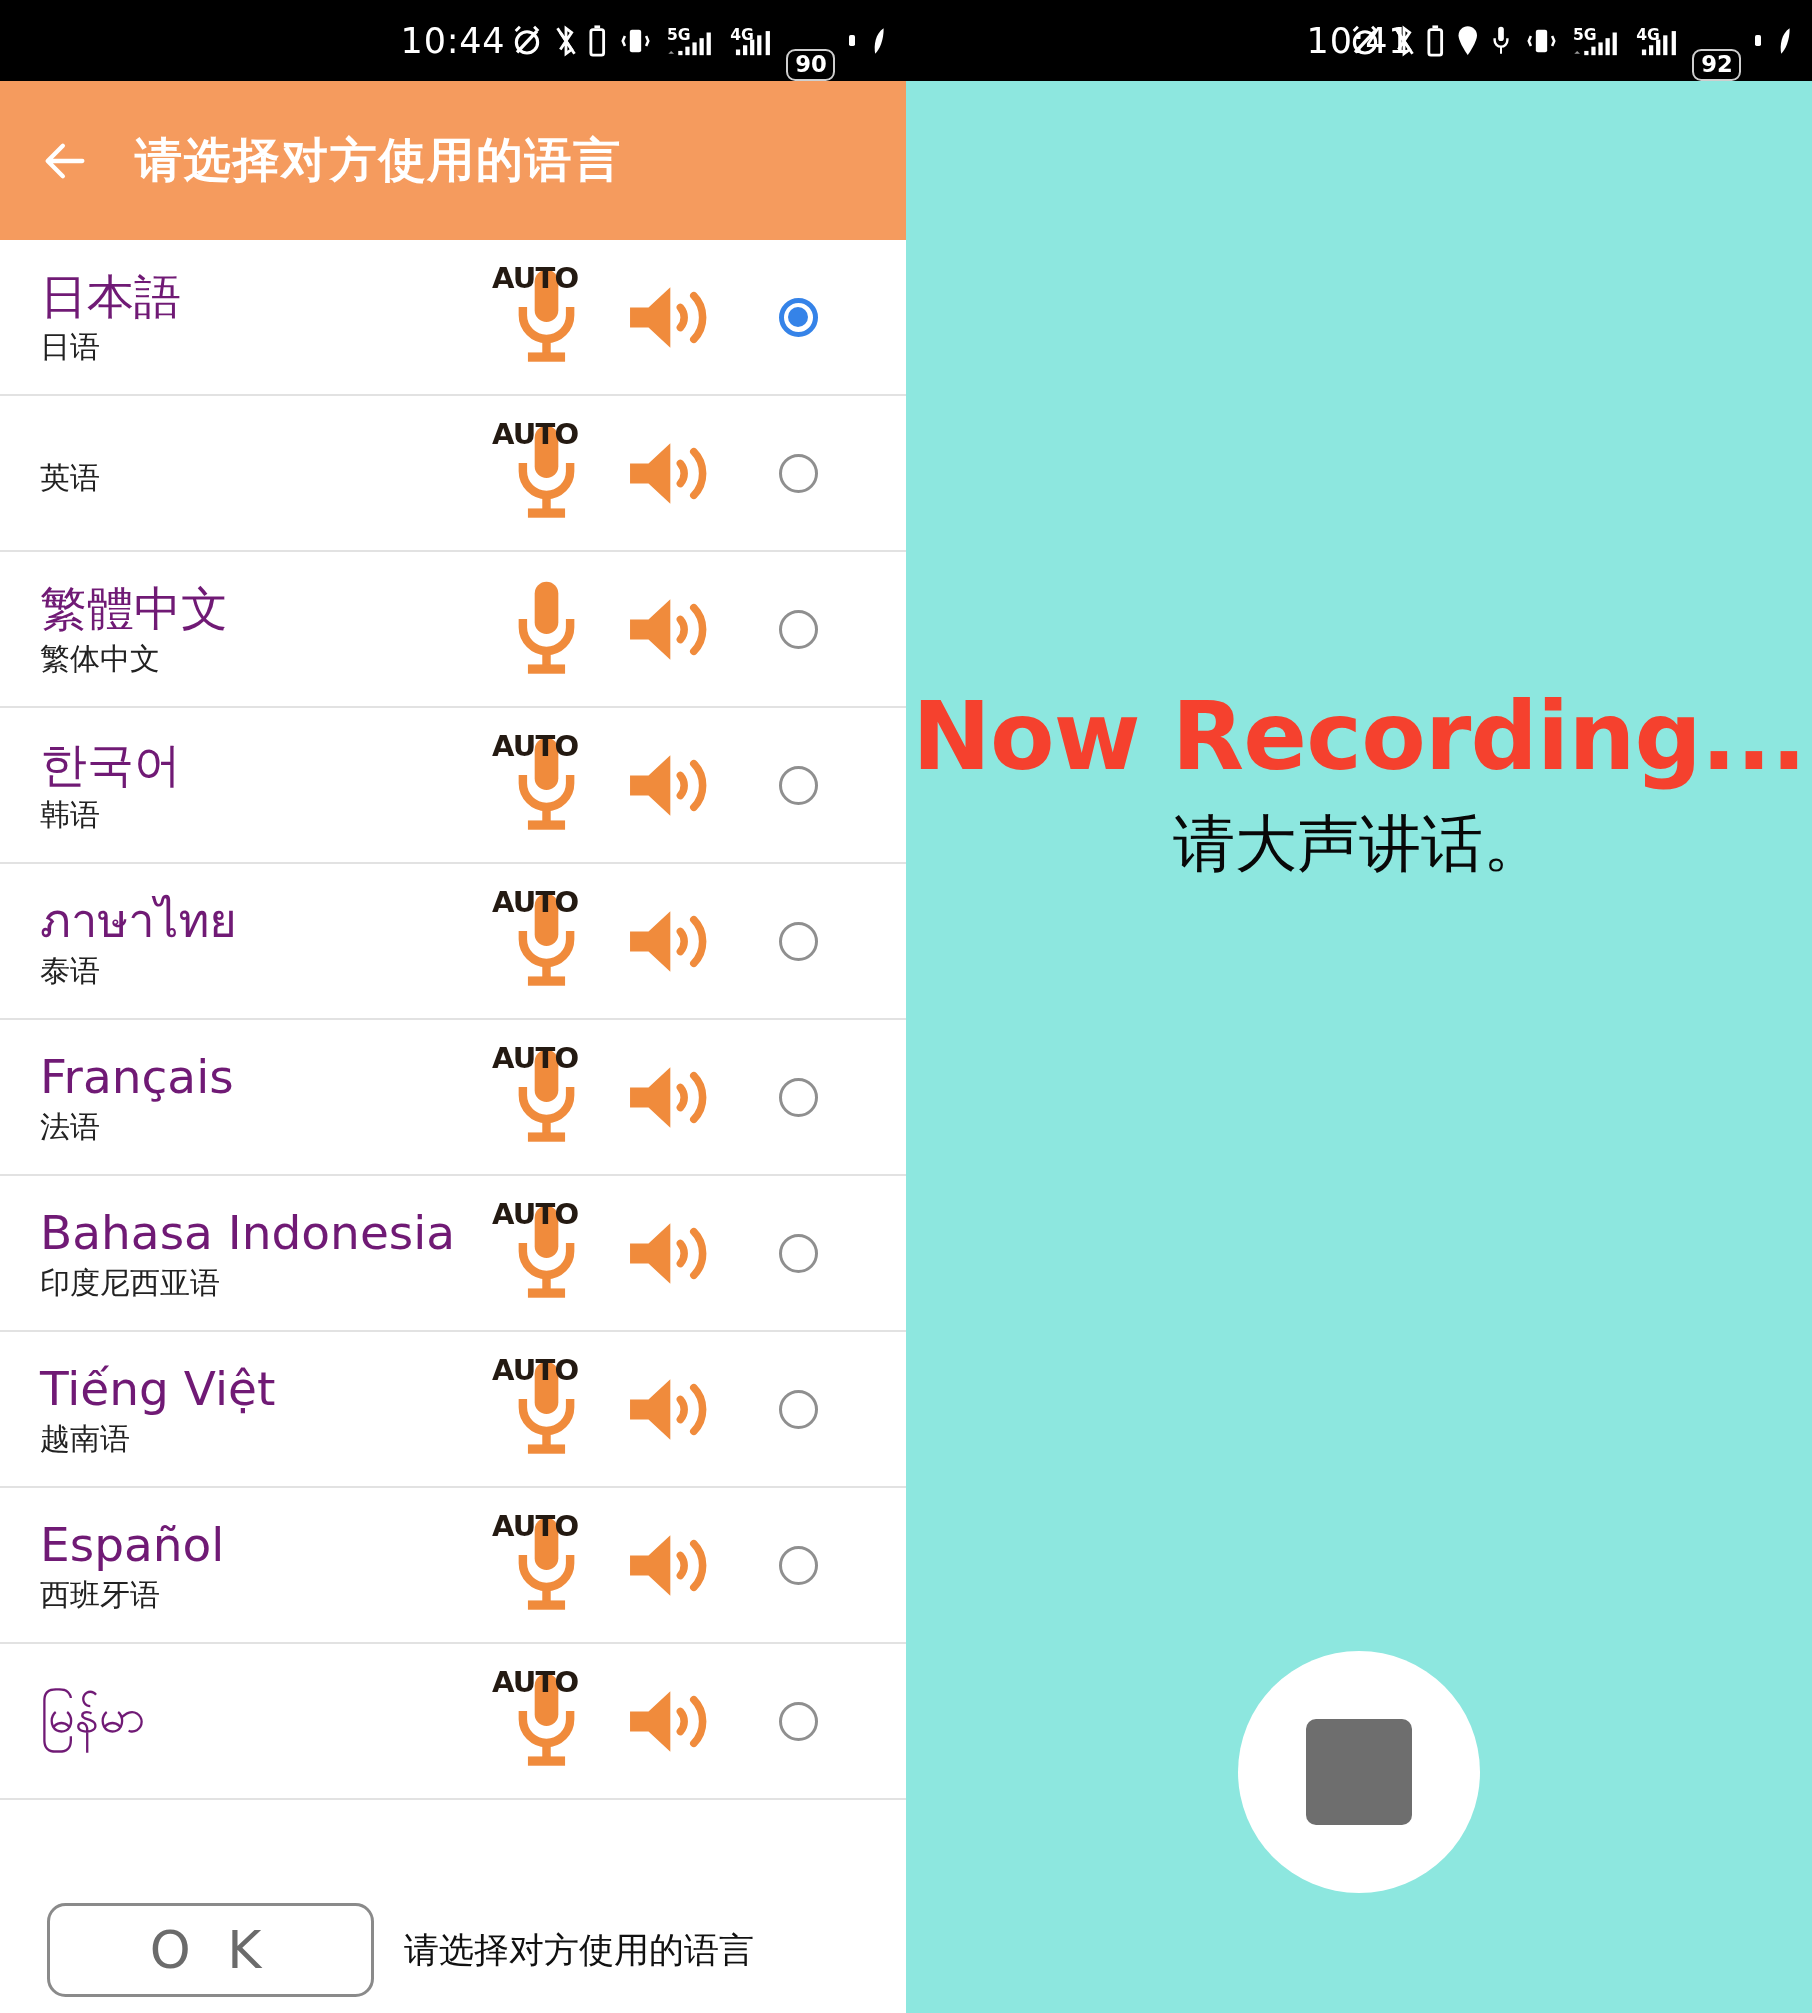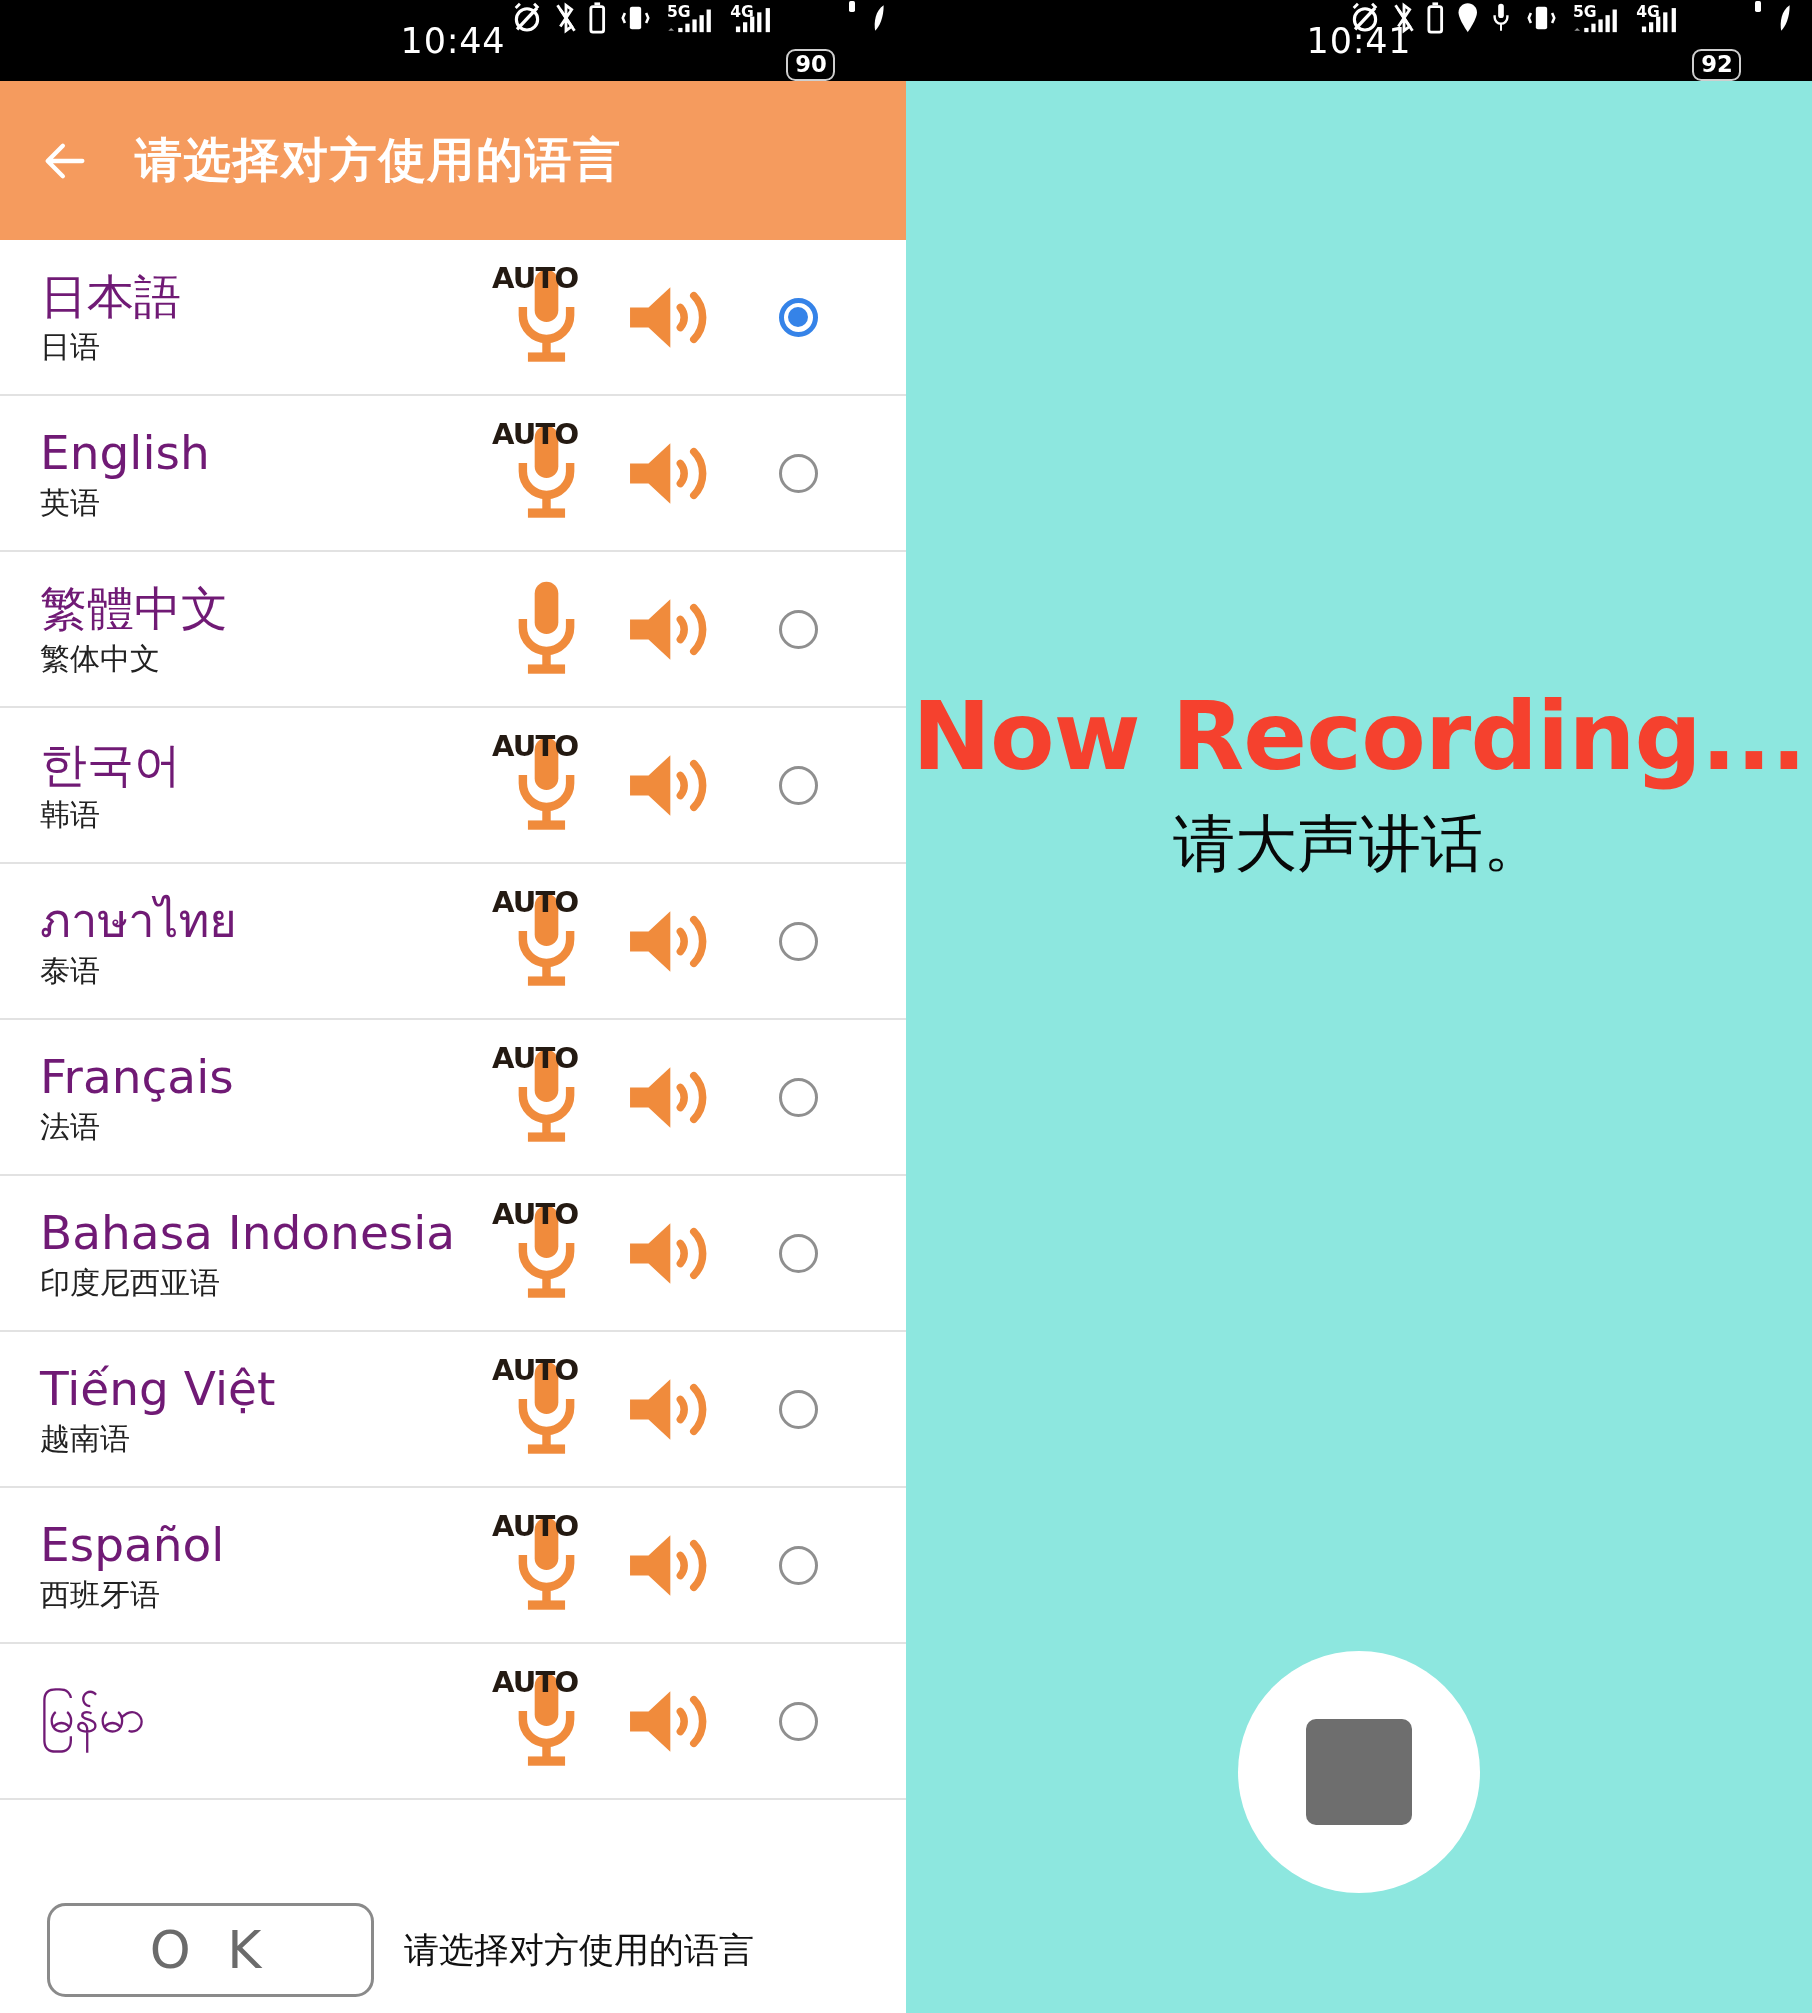--- a/index.html
+++ b/index.html
@@ -16,21 +16,21 @@
   .statusbar {
     height: 81px; background: #000; color: #fff;
     display: flex; align-items: center; position: relative;
   }
   .sb-time {
     position: absolute; left: 0; right: 0; text-align: center;
     font-size: 35px; letter-spacing: 0.8px; font-weight: 400;
     font-family: "DejaVu Sans", sans-serif;
   }
   .sb-icons {
-    position: absolute; right: 18.5px; display: flex; align-items: flex-start; gap: 11px;
+    position: absolute; right: 18.5px; display: flex; align-items: center; gap: 11px;
   }
   .sb-icons .gi { display: block; }
   .sb-batt {
     border: 2.5px solid #cfcfcf; border-radius: 9.2px;
     padding: 0.8px 6.7px 1.7px 6.7px; font-size: 22.7px; line-height: 1;
     font-family: "DejaVu Sans", sans-serif; font-weight: 600; color:#fff;
     display:flex; align-items:center; height: 32px; margin-top: 48px;
   }
   .sb-batt-nub { width: 5.9px; height: 11.7px; background:#fff; border-radius:1.7px; margin-left:2.5px; }
   .sb-leaf { margin-left: 1.7px; }
@@ -240,21 +240,20 @@
               <path d="M41 11 C48 18 48 30 41 37" fill="none" stroke="#F08B3C" stroke-width="4.5" stroke-linecap="round"></path>
             </svg>
         </div>
         <div class="radio-cell">
           <div class="radio selected"></div>
         </div>
       </div>
 
       <div class="lang-row">
         <div class="lang-names">
-          <div class="lang-native">English</div>
           <div class="lang-cn">英语</div>
         </div>
         <div class="mic-cell">
           <div class="mic-wrap">
             <div class="mic-auto">AUTO</div>
             <svg width="81" height="102" viewBox="0 0 48 60">
                 <rect x="17" y="2" width="14" height="31" rx="7" fill="#F08B3C"></rect>
                 <path d="M10 24 V29 C10 36.7 16.3 43 24 43 C31.7 43 38 36.7 38 29 V24" fill="none" stroke="#F08B3C" stroke-width="5"></path>
                 <rect x="21.5" y="43" width="5" height="9" fill="#F08B3C"></rect>
                 <rect x="13" y="51" width="22" height="5.5" fill="#F08B3C"></rect>

